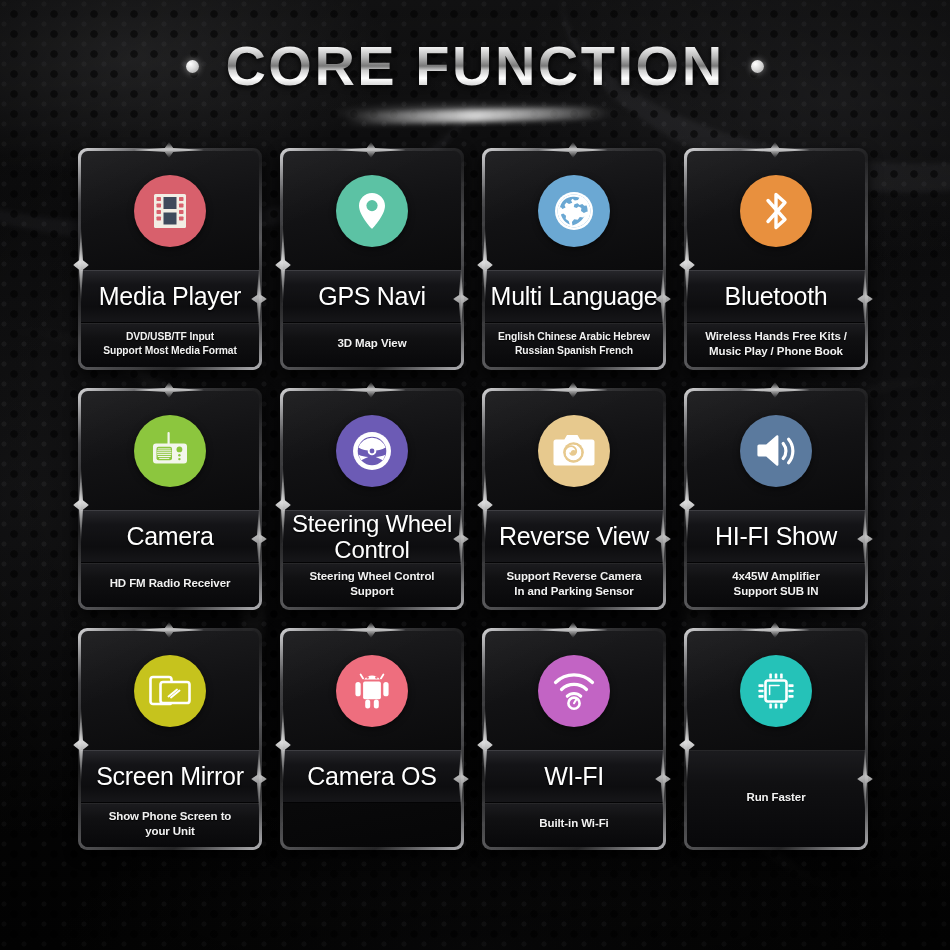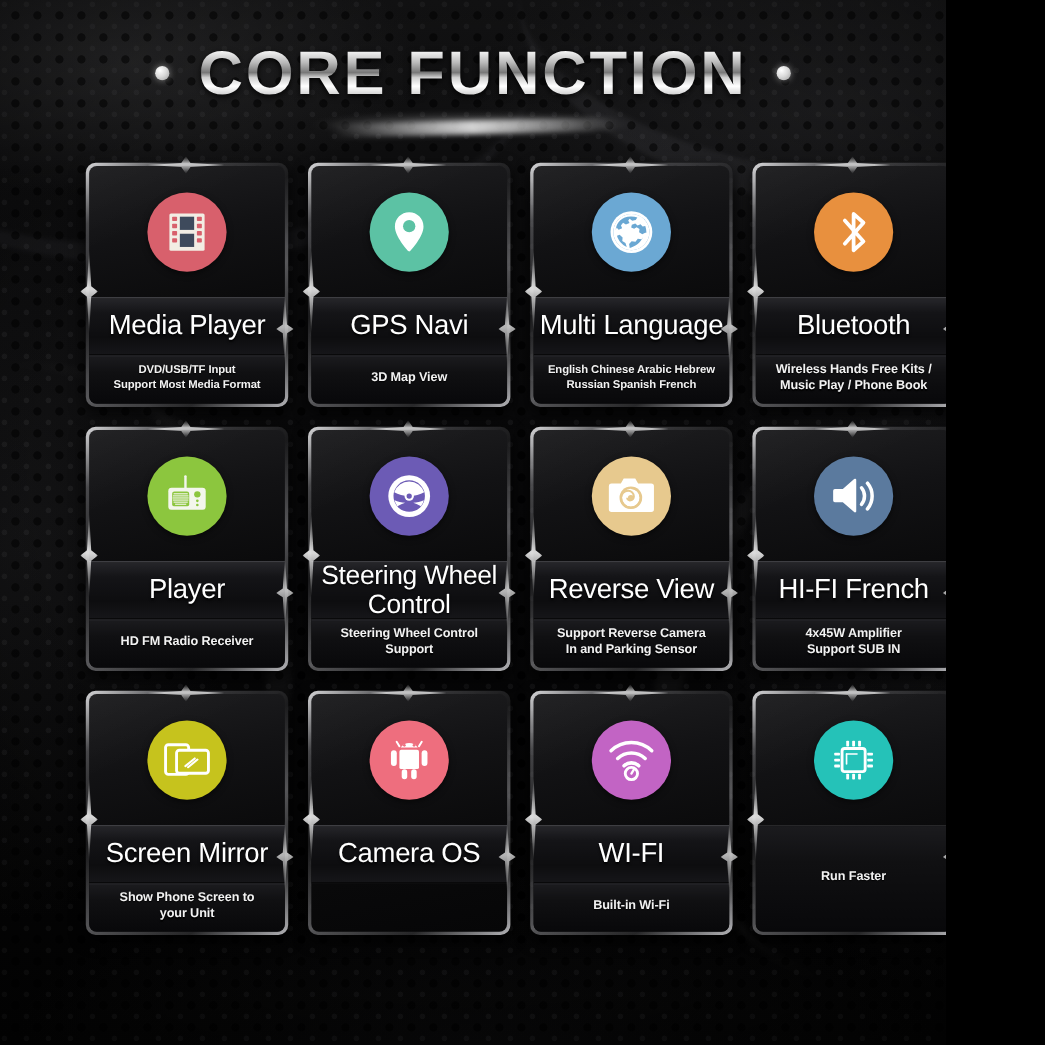--- a/index.html
+++ b/index.html
@@ -2,21 +2,21 @@
 <html><head>
 <meta charset="utf-8">
 <style>
   html, body {
     margin: 0;
     padding: 0;
     background: #000;
   }
   #stage {
     position: relative;
-    width: 860px;
+    width: 950px;
     height: 950px;
     overflow: hidden;
     background: #fdba74;
     font-family: "Liberation Sans", sans-serif;
     -webkit-font-smoothing: antialiased;
   }
 
   
   .bg-photo {
     position: absolute;
@@ -405,21 +405,21 @@
         <rect x="11.8" y="28" width="12.9" height="1"></rect>
                   <rect x="13.2" y="29.9" width="10.1" height="1"></rect>
       </g>
       <circle cx="33.4" cy="21.4" r="2.9" fill="#8CC63E"></circle>
       <circle cx="33.4" cy="27.3" r="1.2" fill="#8CC63E"></circle>
       <circle cx="33.4" cy="31.1" r="1.2" fill="#8CC63E"></circle>
     </svg>
             </div>
       </div>
       <div class="name-band">
-        <span class="label">Player</span>
+        <span class="label">Camera</span>
       </div>
       <div class="desc-band">
         <span class="desc">HD FM Radio Receiver</span>
       </div>
     </div>
     <span class="card-spark"></span>
     <span class="card-spark right"></span>
     <span class="card-spark top"></span>
   </div>
       <div class="card">
@@ -480,21 +480,21 @@
       <div class="icon-zone">
         <div class="icon-circle" style="background:#5B7A9E">
               <svg width="46" height="42" viewBox="0 0 46 42">
       <path d="M6 14.5h7.2L23.5 5.5a1.1 1.1 0 0 1 1.9.8v28.4a1.1 1.1 0 0 1-1.9.8l-10.3-9H6a1.6 1.6 0 0 1-1.6-1.6v-8.8A1.6 1.6 0 0 1 6 14.5z" fill="#ffffff"></path>
       <path d="M30.2 13.4a12 12 0 0 1 0 15.2" fill="none" stroke="#ffffff" stroke-width="3.2" stroke-linecap="round"></path>
       <path d="M35.6 9.3a18.2 18.2 0 0 1 0 23.4" fill="none" stroke="#ffffff" stroke-width="3.2" stroke-linecap="round"></path>
     </svg>
             </div>
       </div>
       <div class="name-band">
-        <span class="label">HI-FI French</span>
+        <span class="label">HI-FI Show</span>
       </div>
       <div class="desc-band">
         <span class="desc">4x45W Amplifier
 Support SUB IN</span>
       </div>
     </div>
     <span class="card-spark"></span>
     <span class="card-spark right"></span>
     <span class="card-spark top"></span>
   </div>

